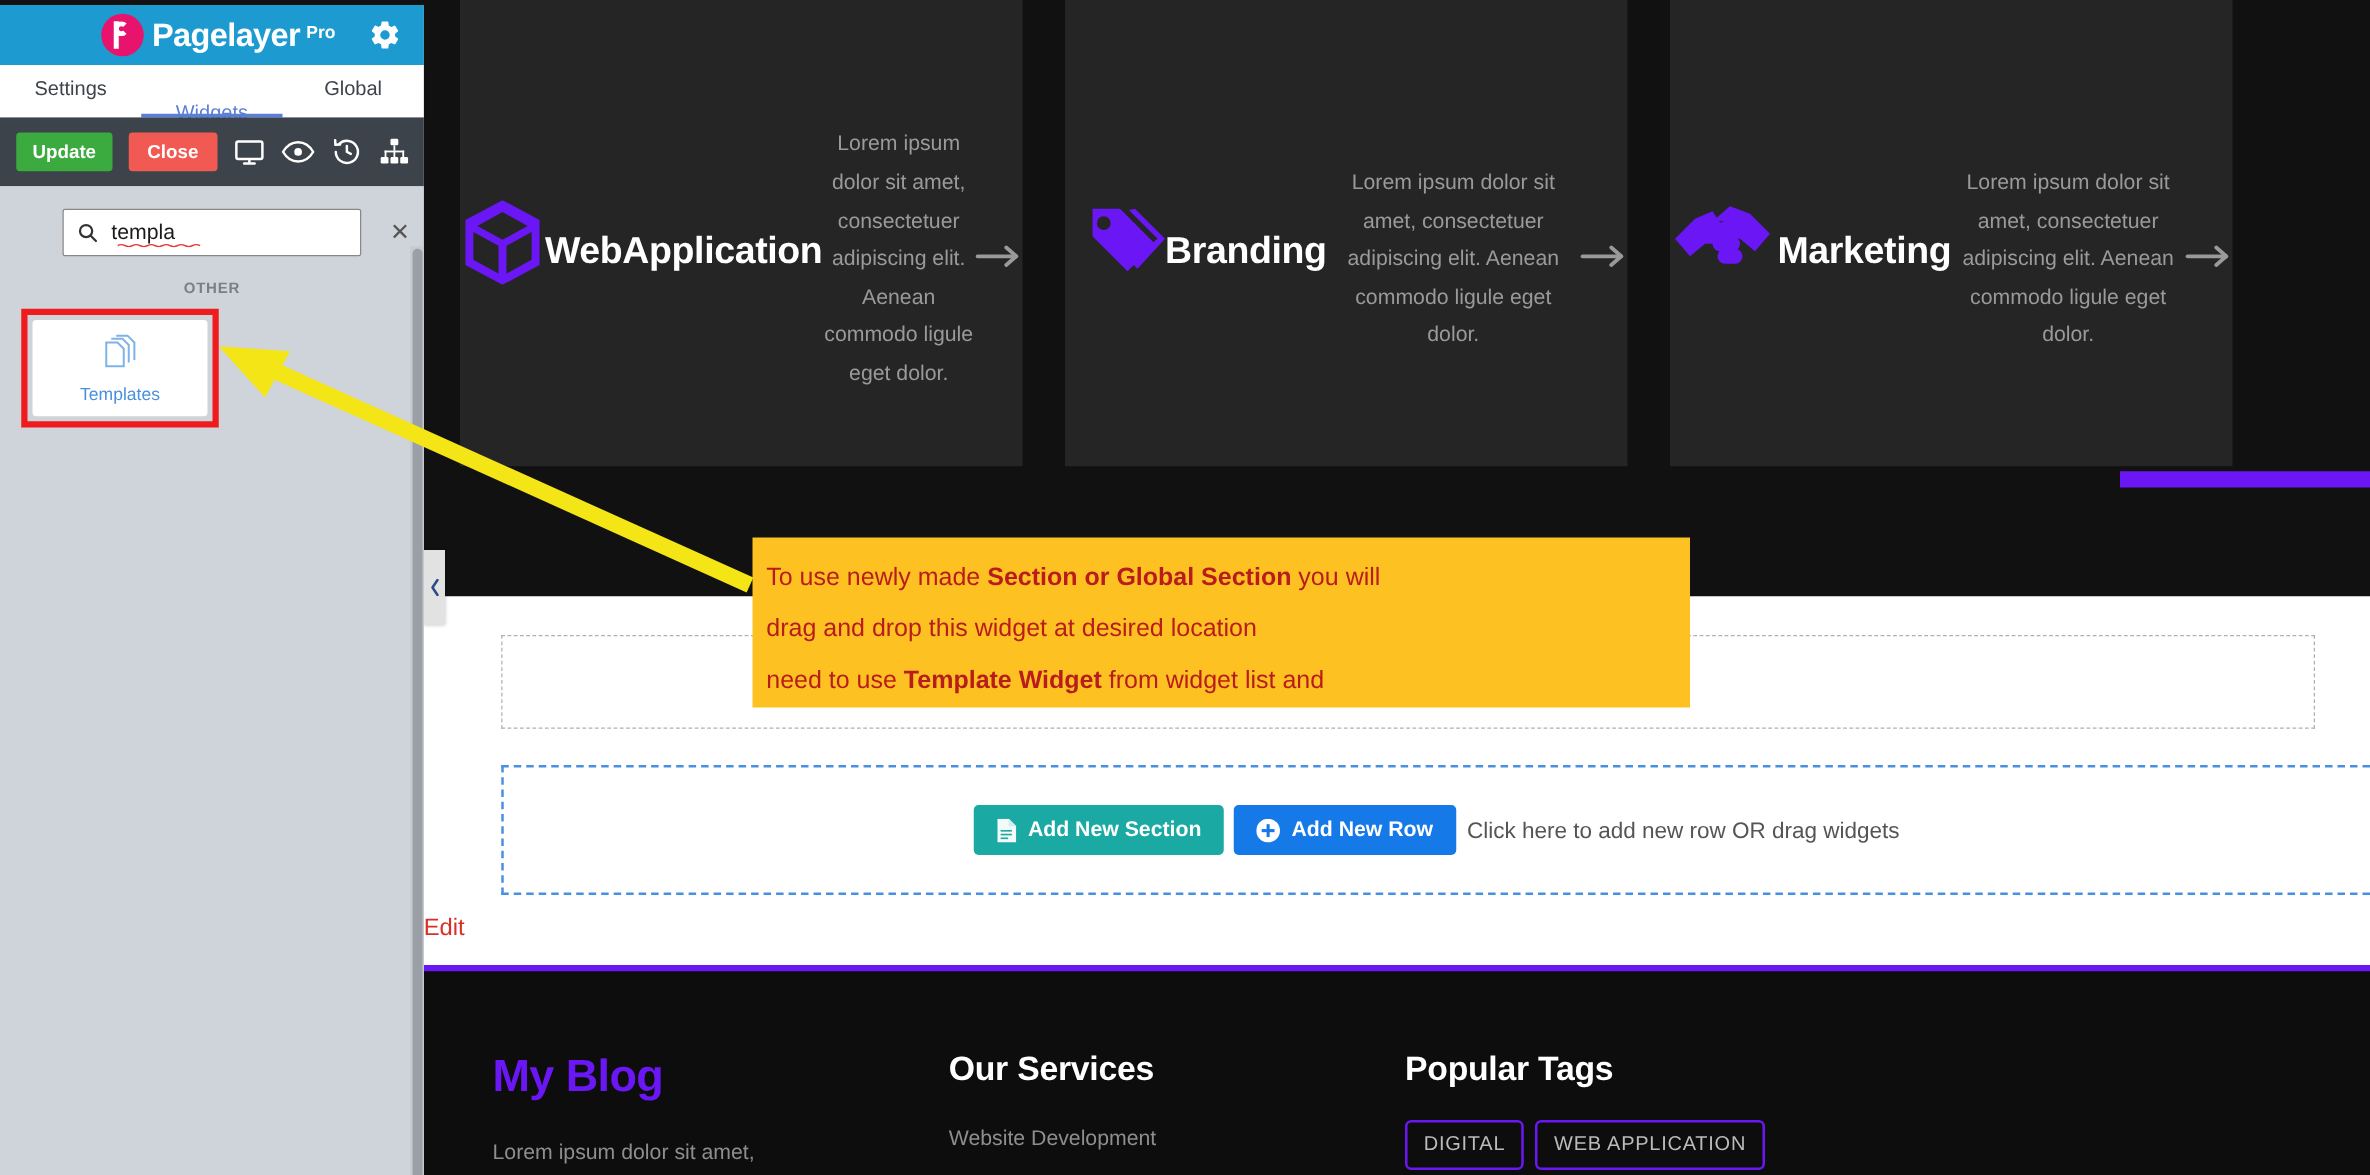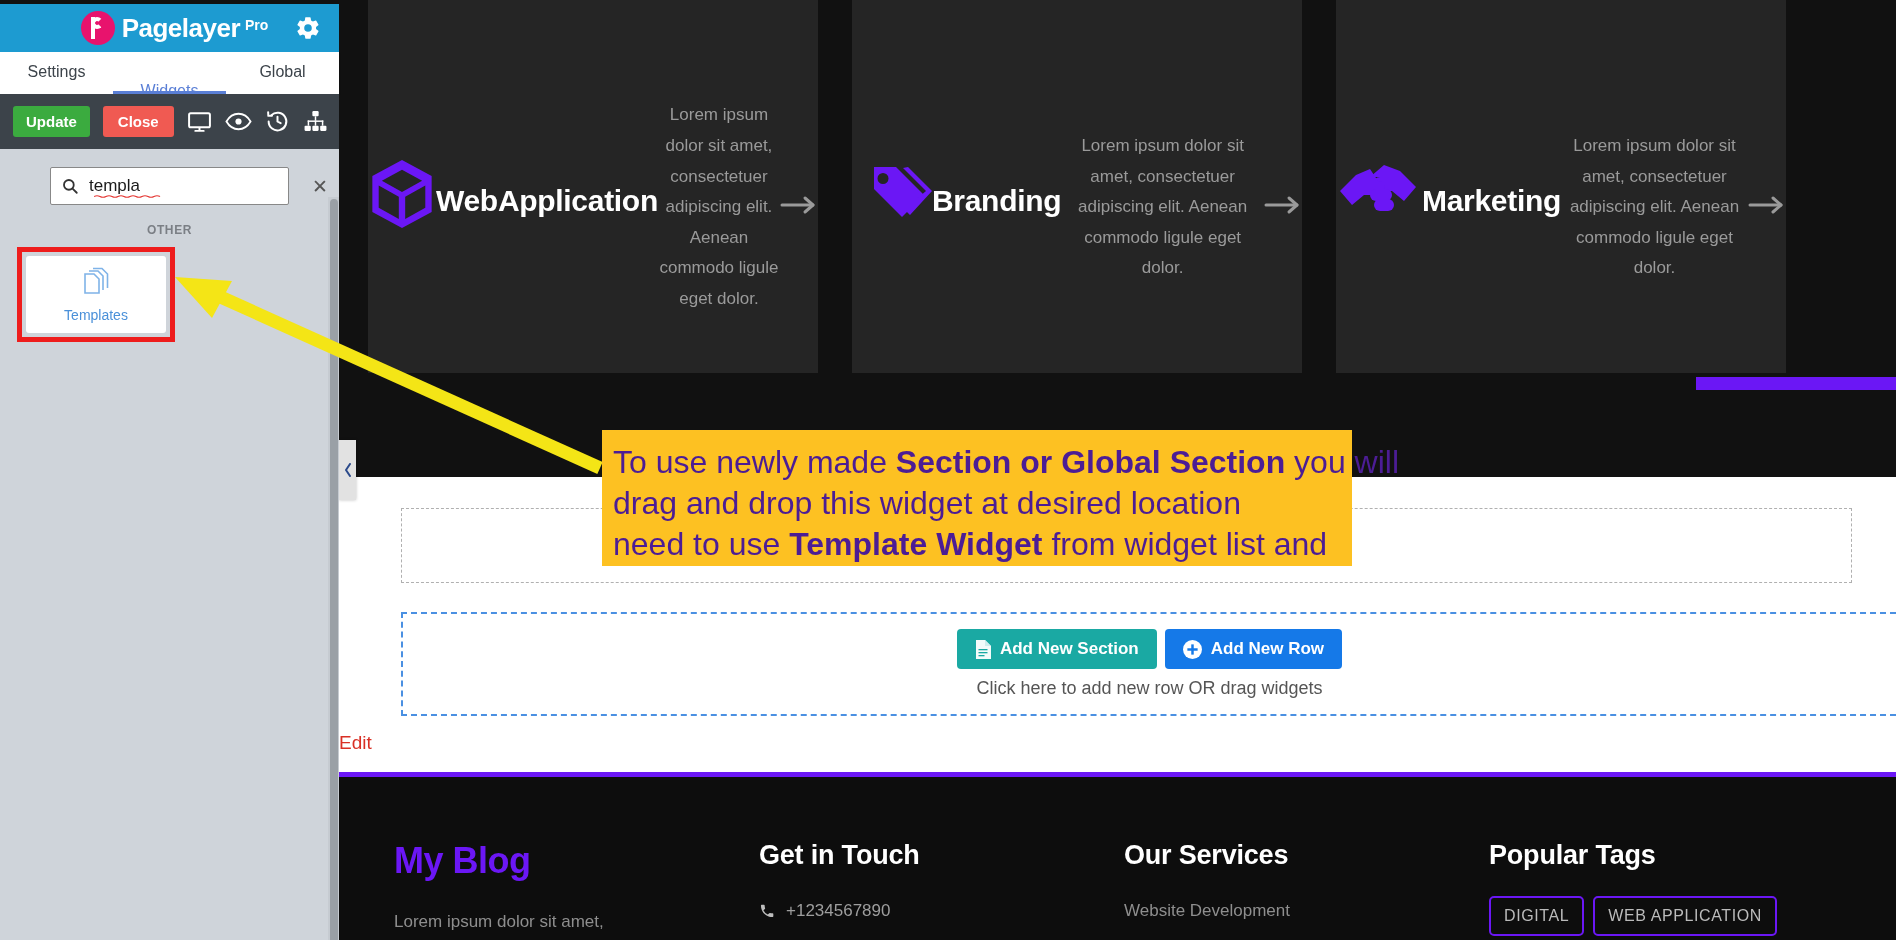--- a/index.html
+++ b/index.html
@@ -205,21 +205,21 @@
   #empty-section {
     position: absolute; left: 62px; top: 31px;
     width: 1451px; height: 75px;
     border: 1px dashed #b0b0b0;
   }
   #addrow-zone {
     position: absolute; left: 62px; top: 135px;
     width: 1495px; height: 104px;
     border: 2px dashed #4a90e2;
     border-right: none;
-    display: flex; flex-direction: column;
+    display: flex; flex-direction: row;
     align-items: center; justify-content: center;
     gap: 9px;
   }
   .addrow-btns { display: flex; gap: 8px; }
   .btn-add-section {
     background: #1aa9a3; color: #fff; border: none;
     font-size: 17px; font-weight: bold;
     padding: 10px 18px; border-radius: 4px; cursor: pointer;
     display: flex; align-items: center; gap: 9px;
     font-family: "Liberation Sans", sans-serif;
@@ -277,21 +277,21 @@
     pointer-events: none; z-index: 60;
   }
   #tooltip-box {
     position: absolute; left: 602px; top: 430px;
     width: 750px; height: 136px;
     background: #fdc122;
     padding: 12px 11px 0 11px;
     z-index: 61;
   }
   .tip-line {
-    font-size: 32px; color: #4c1d95; line-height: 41px;
+    font-size: 20px; color: #b91c1c; line-height: 41px;
     white-space: nowrap;
   }
   .tip-line b { font-weight: bold; }
 </style>
 </head>
 <body>
 
 <div id="root">
 
   <div id="editor-panel">
@@ -493,31 +493,20 @@
 
       <div id="edit-link">Edit</div>
     </div>
 
     <div id="site-footer">
       <div id="footer-cols">
         <div class="fcol c1">
           <div class="fbrand">My Blog</div>
           <div class="ftext">Lorem ipsum dolor sit amet,</div>
         </div>
-        <div class="fcol c2">
-          <div class="fhead">Get in Touch</div>
-          <div class="fline">
-            <span style="line-height:0;">
-              <svg width="16" height="16" viewBox="0 0 24 24" fill="#bdbdbd">
-                <path d="M6.6 10.8a15.1 15.1 0 0 0 6.6 6.6l2.2-2.2a1.1 1.1 0 0 1 1.1-.27c1.2.4 2.5.62 3.9.62a1.1 1.1 0 0 1 1.1 1.1V20a1.1 1.1 0 0 1-1.1 1.1C10.6 21.1 2.9 13.4 2.9 3.9A1.1 1.1 0 0 1 4 2.8h3.4a1.1 1.1 0 0 1 1.1 1.1c0 1.4.22 2.7.62 3.9a1.1 1.1 0 0 1-.28 1.1l-2.2 2z"></path>
-              </svg>
-            </span>
-            <span>+1234567890</span>
-          </div>
-        </div>
         <div class="fcol c3">
           <div class="fhead">Our Services</div>
           <div class="ftext">Website Development</div>
         </div>
         <div class="fcol c4">
           <div class="fhead">Popular Tags</div>
           <div class="ftags">
             <span class="ftag">DIGITAL</span>
             <span class="ftag">WEB APPLICATION</span>
           </div>

